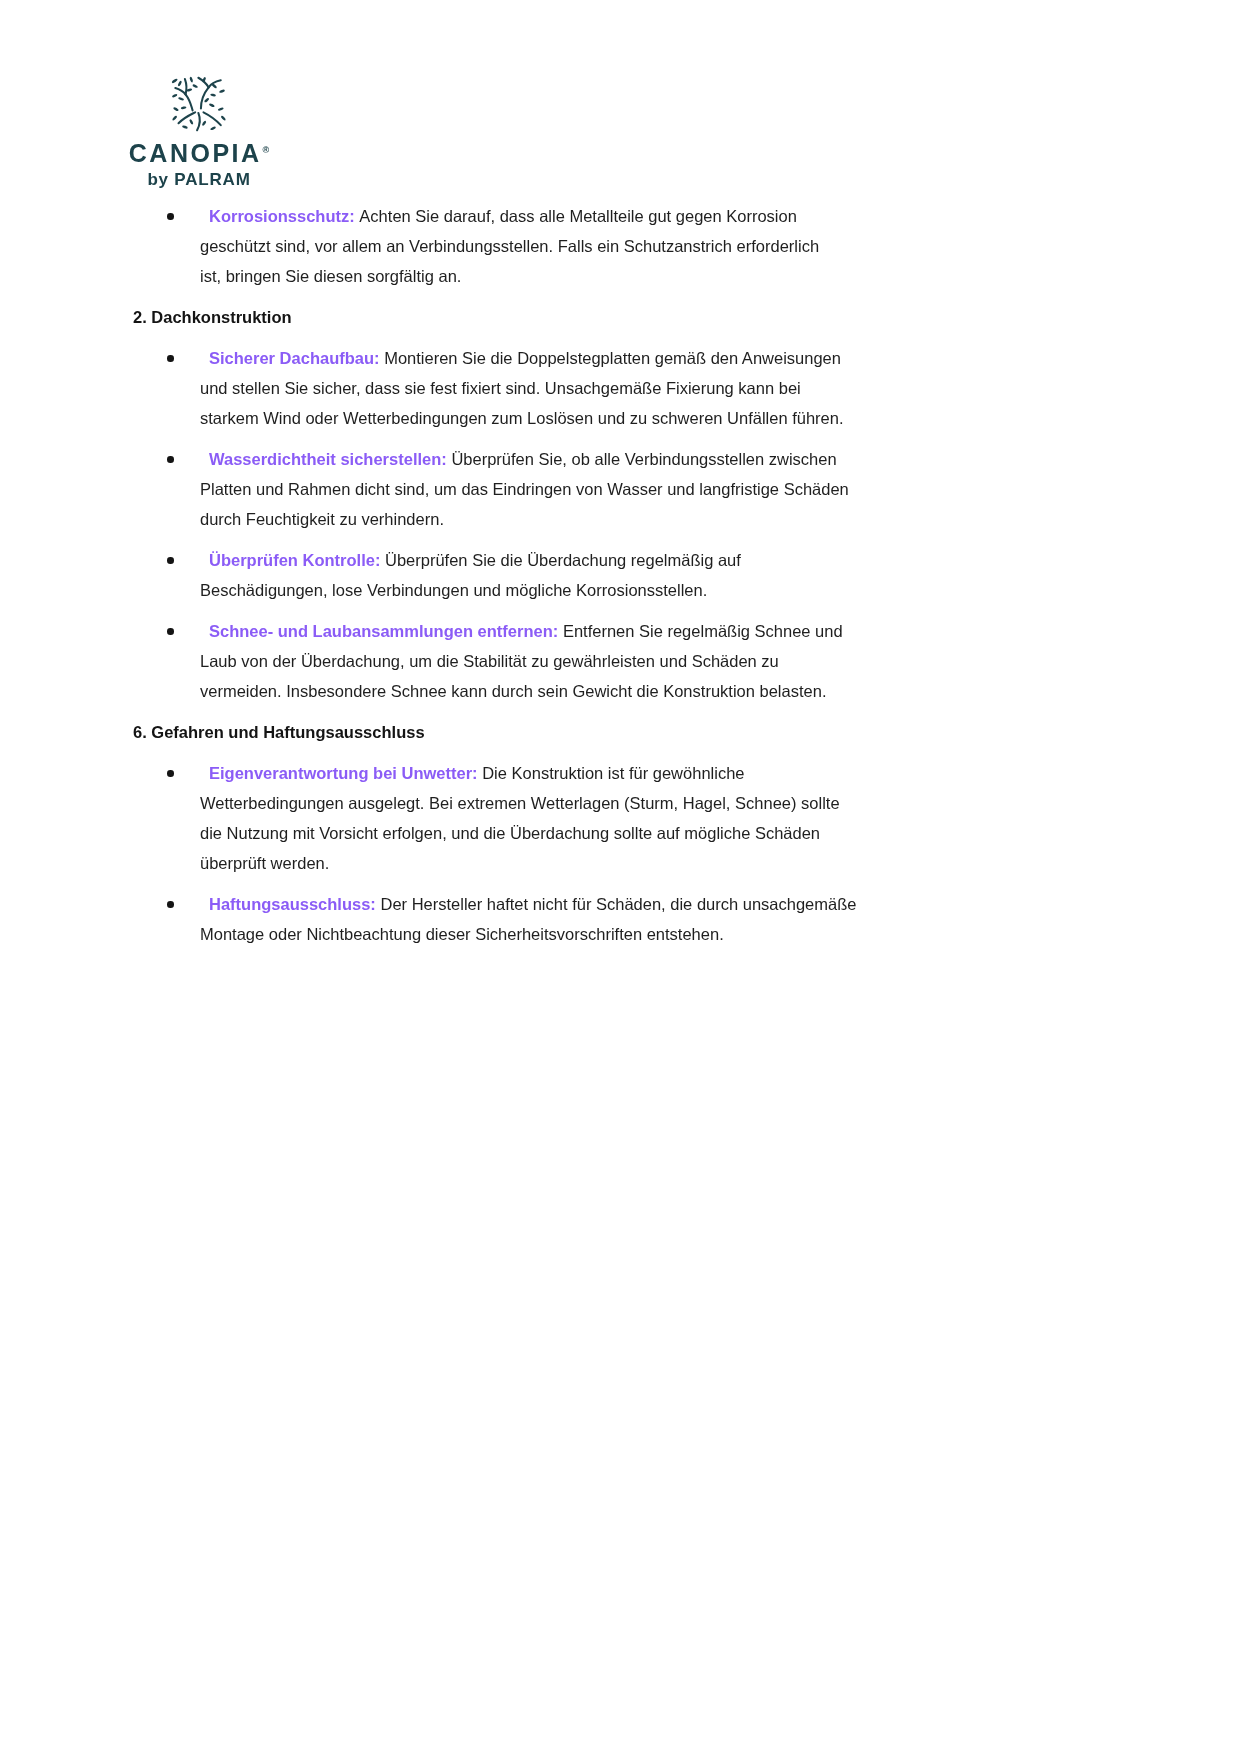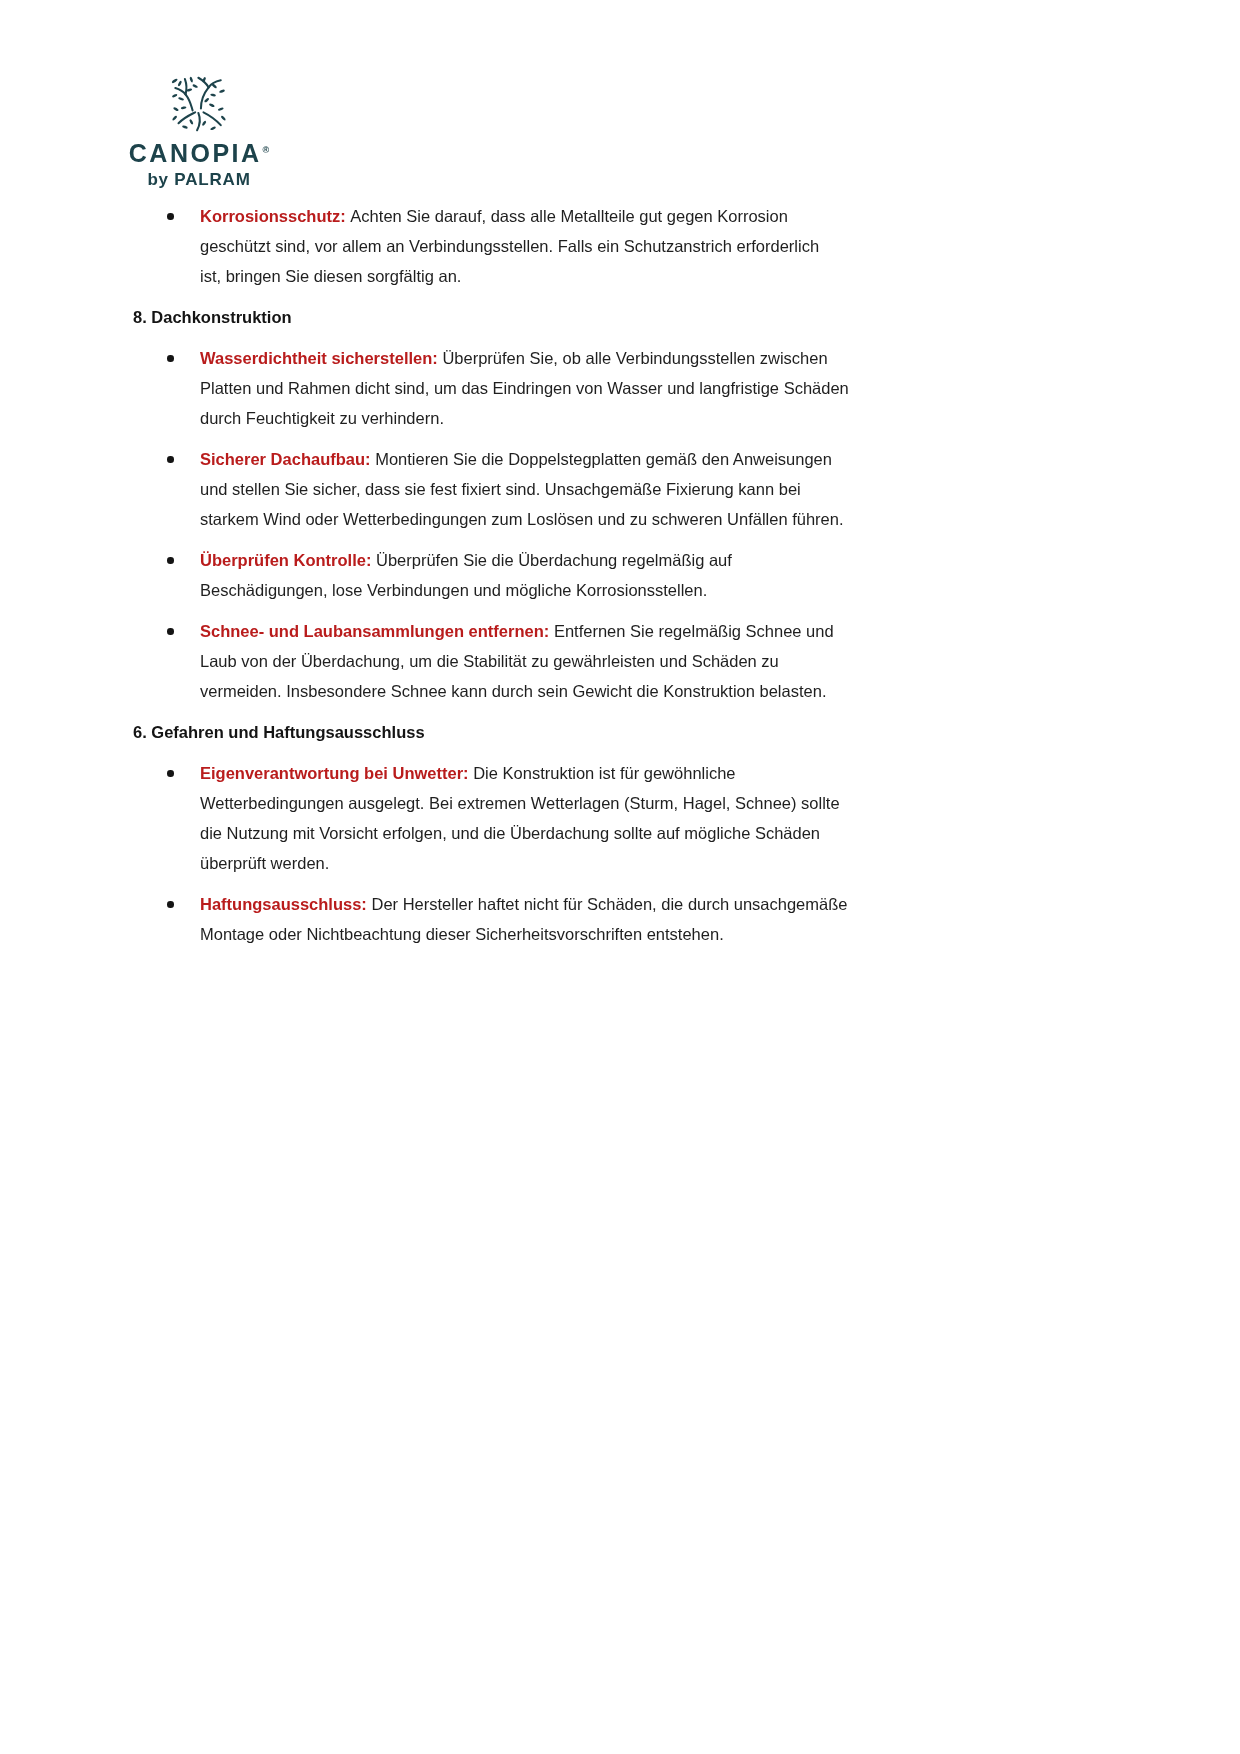--- a/index.html
+++ b/index.html
@@ -75,21 +75,21 @@
   .dot {
     position: absolute;
     left: 34px;
     top: 12px;
     width: 6.5px;
     height: 6.5px;
     border-radius: 50%;
     background: #141414;
   }
   .bullet-par { white-space: pre-line; }
-  .blabel { font-weight: 700; color: #b91c1c; }
+  .blabel { font-weight: 700; color: #8b5cf6; margin-left: 9px; }
 </style>
 </head>
 <body>
 
 <div class="page">
 
   <header class="logo">
     <div class="logo-mark">
       <svg viewBox="0 0 100 100" width="64" height="64" aria-hidden="true">
         <g fill="none" stroke="#1d434b" stroke-width="3.2" stroke-linecap="round">
@@ -134,34 +134,34 @@
   </header>
 
   <main class="content">
   <div class="bullet">
     <span class="dot"></span>
     <p class="bullet-par"><b class="blabel">Korrosionsschutz: </b><span>Achten Sie darauf, dass alle Metallteile gut gegen Korrosion
 geschützt sind, vor allem an Verbindungsstellen. Falls ein Schutzanstrich erforderlich
 ist, bringen Sie diesen sorgfältig an.</span></p>
   </div>
 
-  <h2 class="sec-heading">8. Dachkonstruktion</h2>
+  <h2 class="sec-heading">2. Dachkonstruktion</h2>
+
+  <div class="bullet">
+    <span class="dot"></span>
+    <p class="bullet-par"><b class="blabel">Sicherer Dachaufbau: </b><span>Montieren Sie die Doppelstegplatten gemäß den Anweisungen
+und stellen Sie sicher, dass sie fest fixiert sind. Unsachgemäße Fixierung kann bei
+starkem Wind oder Wetterbedingungen zum Loslösen und zu schweren Unfällen führen.</span></p>
+  </div>
 
   <div class="bullet">
     <span class="dot"></span>
     <p class="bullet-par"><b class="blabel">Wasserdichtheit sicherstellen: </b><span>Überprüfen Sie, ob alle Verbindungsstellen zwischen
 Platten und Rahmen dicht sind, um das Eindringen von Wasser und langfristige Schäden
 durch Feuchtigkeit zu verhindern.</span></p>
-  </div>
-
-  <div class="bullet">
-    <span class="dot"></span>
-    <p class="bullet-par"><b class="blabel">Sicherer Dachaufbau: </b><span>Montieren Sie die Doppelstegplatten gemäß den Anweisungen
-und stellen Sie sicher, dass sie fest fixiert sind. Unsachgemäße Fixierung kann bei
-starkem Wind oder Wetterbedingungen zum Loslösen und zu schweren Unfällen führen.</span></p>
   </div>
 
 
   <div class="bullet">
     <span class="dot"></span>
     <p class="bullet-par"><b class="blabel">Überprüfen Kontrolle: </b><span>Überprüfen Sie die Überdachung regelmäßig auf
 Beschädigungen, lose Verbindungen und mögliche Korrosionsstellen.</span></p>
   </div>
 
   <div class="bullet">

